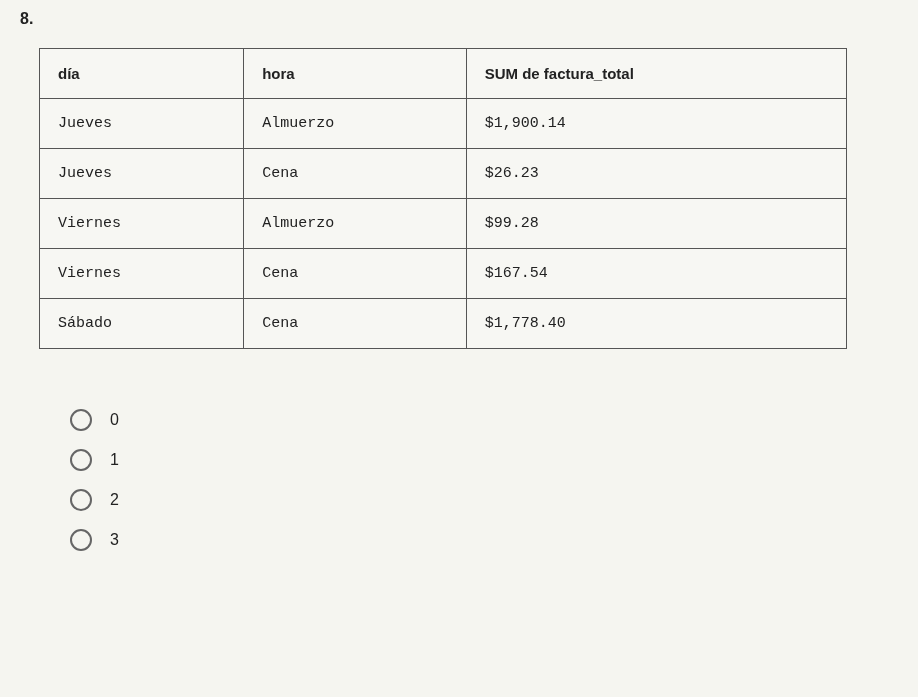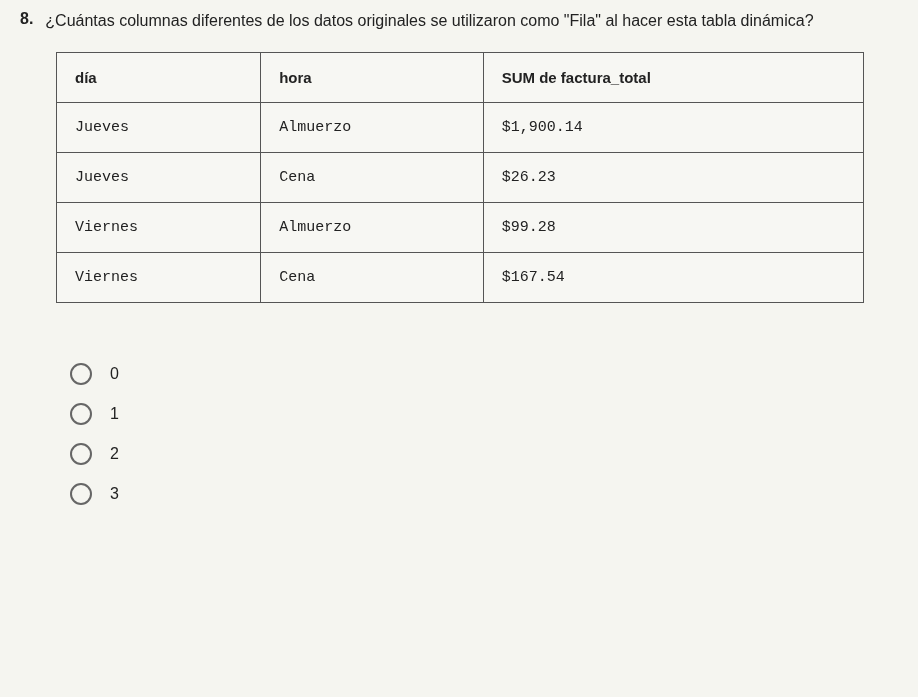--- a/index.html
+++ b/index.html
@@ -25,21 +25,21 @@
       font-size: 16px;
       flex-shrink: 0;
     }
     .question-text {
       font-size: 16px;
       line-height: 1.4;
     }
     table {
       border-collapse: collapse;
       width: 92%;
-      margin-left: 36px;
+      margin-left: 19px;
       margin-bottom: 60px;
       background: rgba(255,255,255,0.2);
     }
     th, td {
       border: 1px solid #555;
       padding: 16px 18px;
       text-align: left;
       font-size: 15px;
     }
     th {
@@ -70,21 +70,20 @@
     }
     .option-label {
       font-size: 16px;
     }
   </style>
 </head>
 <body>
 
 <div class="question-row">
   <span class="question-number">8.</span>
-  <span class="question-text">¿Cuántas columnas diferentes de los datos originales se utilizaron como "Fila" al hacer esta tabla dinámica?</span>
 </div>
 
 <table>
   <thead>
     <tr>
       <th>día</th>
       <th>hora</th>
       <th>SUM de factura_total</th>
     </tr>
   </thead>
@@ -102,20 +101,25 @@
     <tr>
       <td>Viernes</td>
       <td>Almuerzo</td>
       <td>$99.28</td>
     </tr>
     <tr>
       <td>Viernes</td>
       <td>Cena</td>
       <td>$167.54</td>
     </tr>
+    <tr>
+      <td>Sábado</td>
+      <td>Cena</td>
+      <td>$1,778.40</td>
+    </tr>
   </tbody>
 </table>
 
 <div class="options">
   <div class="option">
     <span class="radio"></span>
     <span class="option-label">0</span>
   </div>
   <div class="option">
     <span class="radio"></span>

